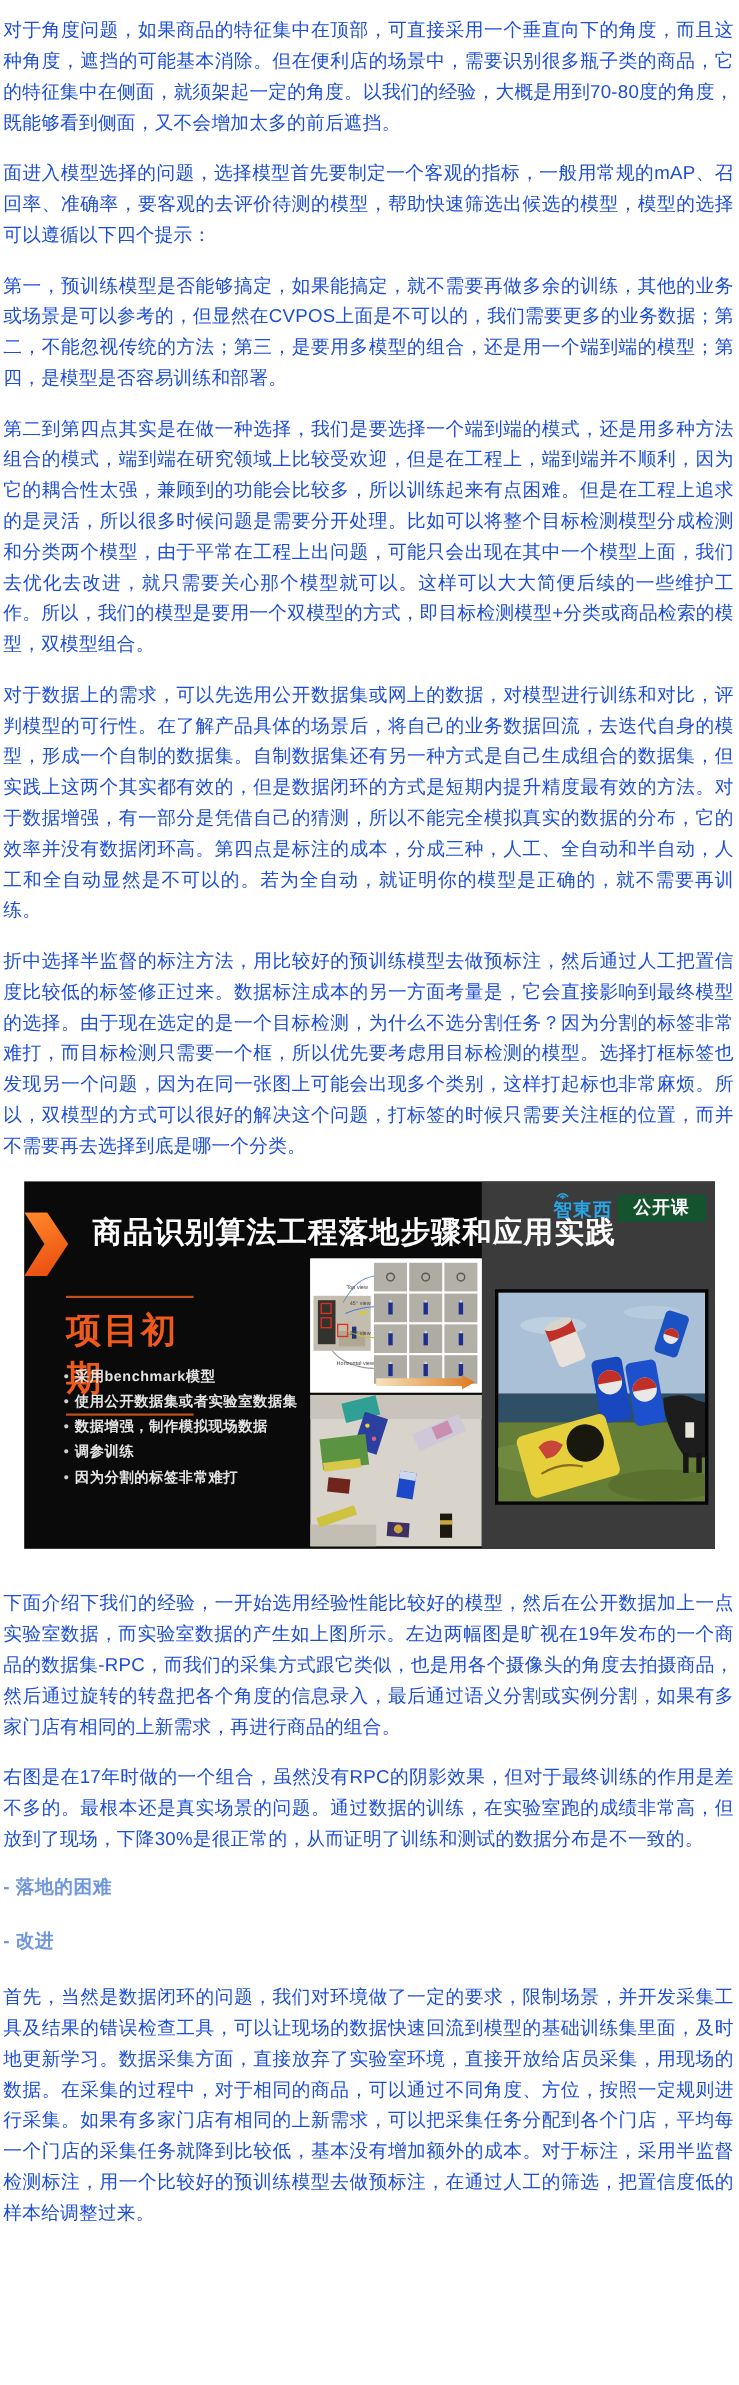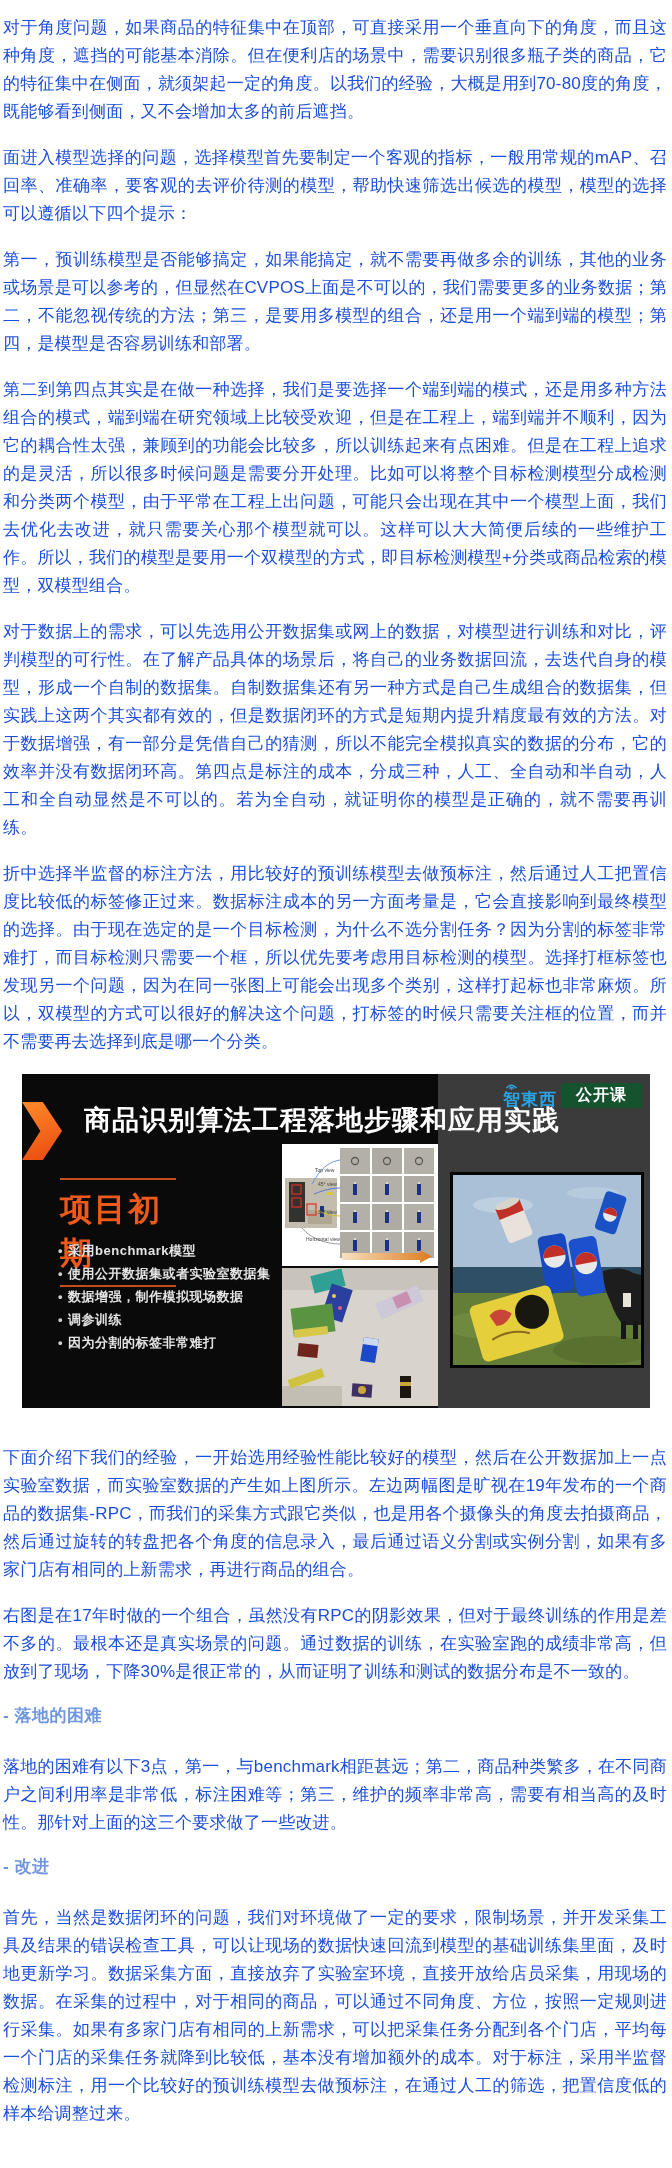--- a/index.html
+++ b/index.html
@@ -22,21 +22,21 @@
   .chevron{
     position:absolute;left:0;top:28px;width:40px;height:58px;
     background:linear-gradient(160deg,#ff8a2a,#e8490f);
     clip-path:polygon(0 0,52% 0,100% 50%,52% 100%,0 100%,46% 50%);
   }
   .slide-title{
     position:absolute;left:62px;top:30px;width:560px;
     font-size:27px;line-height:32px;font-weight:bold;color:#ffffff;
     white-space:nowrap;letter-spacing:1px;
   }
-  .logo{position:absolute;right:8px;top:9px;display:flex;align-items:flex-start;}
+  .logo{position:absolute;right:8px;top:9px;display:flex;align-items:flex-end;}
   .logo-brand{position:relative;color:#2aa4e4;font-size:17px;font-weight:bold;letter-spacing:1px;padding-top:5px;}
   .logo-brand .wifi{position:absolute;top:-2px;left:1px;}
   .logo-badge{
     background:#14532d;color:#ffffff;font-size:16px;font-weight:bold;
     padding:2px 15px;margin-left:4px;border-radius:2px;letter-spacing:1px;
   }
   .stage{position:absolute;left:38px;top:104px;width:116px;}
   .stage .bar{height:0;border-top:2px solid #c64e1a;}
   .stage .label{
     color:#ee5a1c;font-size:32px;font-weight:bold;letter-spacing:2px;
@@ -243,19 +243,18 @@
         </g>
       </svg>
     </div>
   </figure>
 
   <p class="para">下面介绍下我们的经验，一开始选用经验性能比较好的模型，然后在公开数据加上一点实验室数据，而实验室数据的产生如上图所示。左边两幅图是旷视在19年发布的一个商品的数据集-RPC，而我们的采集方式跟它类似，也是用各个摄像头的角度去拍摄商品，然后通过旋转的转盘把各个角度的信息录入，最后通过语义分割或实例分割，如果有多家门店有相同的上新需求，再进行商品的组合。</p>
   <p class="para">右图是在17年时做的一个组合，虽然没有RPC的阴影效果，但对于最终训练的作用是差不多的。最根本还是真实场景的问题。通过数据的训练，在实验室跑的成绩非常高，但放到了现场，下降30%是很正常的，从而证明了训练和测试的数据分布是不一致的。</p>
 
   <h3 class="sec">- 落地的困难</h3>
 
-  <p class="para">落地的困难有以下3点，第一，与benchmark相距甚远；第二，商品种类繁多，在不同商户之间利用率是非常低，标注困难等；第三，维护的频率非常高，需要有相当高的及时性。那针对上面的这三个要求做了一些改进。</p>
 
   <h3 class="sec">- 改进</h3>
 
   <p class="para">首先，当然是数据闭环的问题，我们对环境做了一定的要求，限制场景，并开发采集工具及结果的错误检查工具，可以让现场的数据快速回流到模型的基础训练集里面，及时地更新学习。数据采集方面，直接放弃了实验室环境，直接开放给店员采集，用现场的数据。在采集的过程中，对于相同的商品，可以通过不同角度、方位，按照一定规则进行采集。如果有多家门店有相同的上新需求，可以把采集任务分配到各个门店，平均每一个门店的采集任务就降到比较低，基本没有增加额外的成本。对于标注，采用半监督检测标注，用一个比较好的预训练模型去做预标注，在通过人工的筛选，把置信度低的样本给调整过来。</p>
 
 </div>
 
 </body></html>

